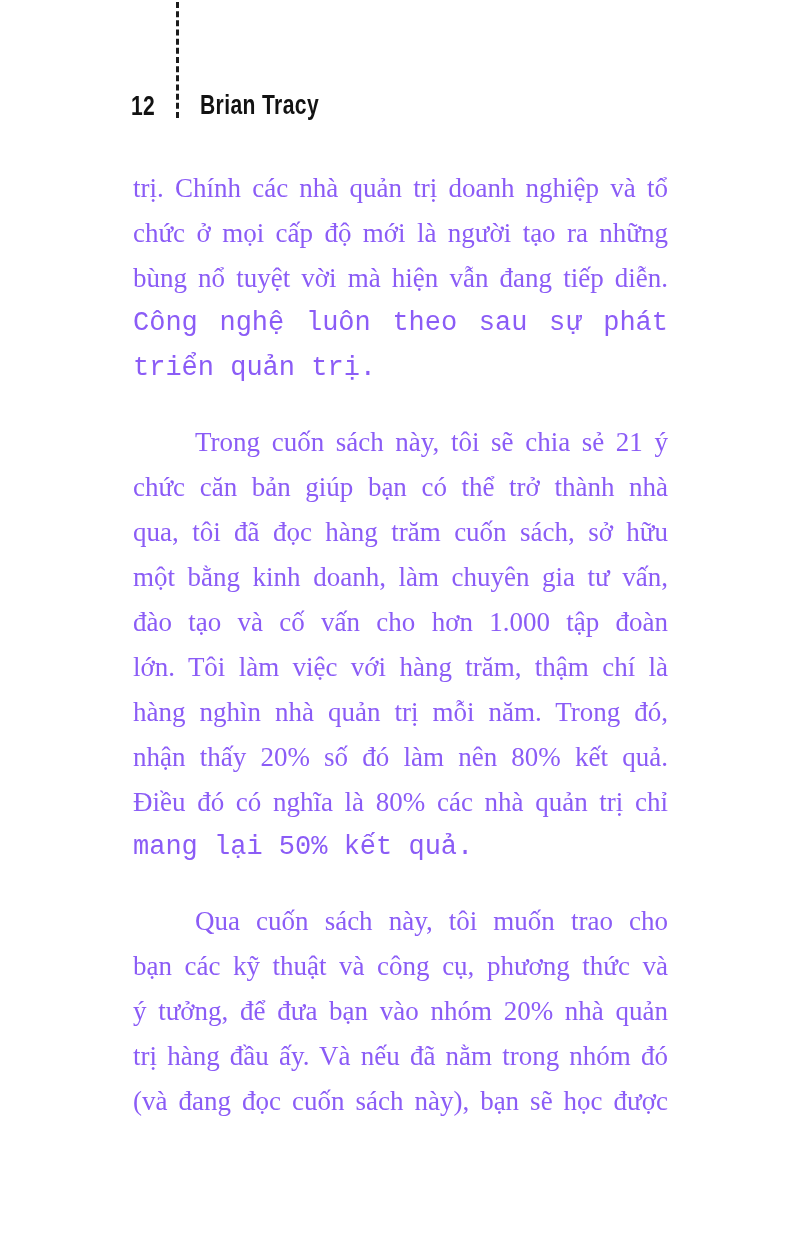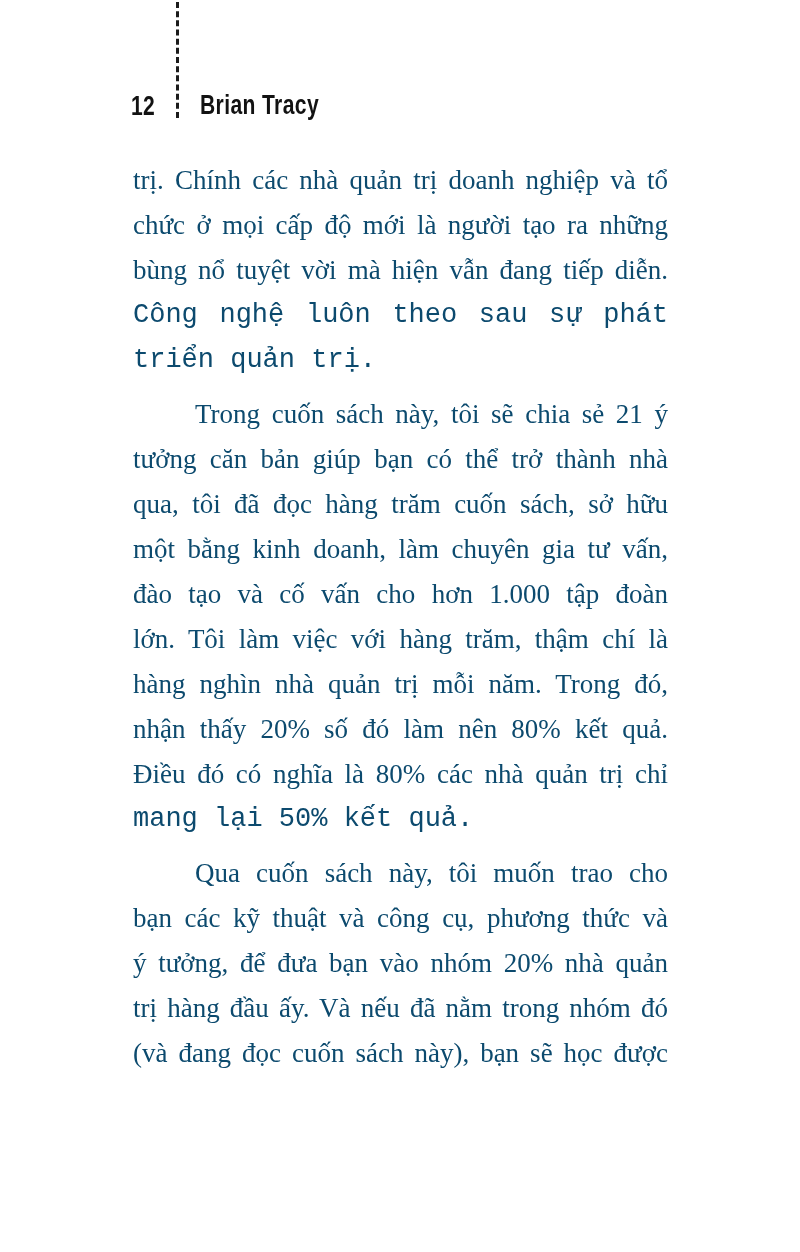--- a/index.html
+++ b/index.html
@@ -37,29 +37,29 @@
     transform-origin: 0 50%;
     letter-spacing: 0.5px;
   }
   .page-num  { left: 131px; top: 93px; }
   .author    { left: 200px; top: 92px; }
 
   
   .page-body {
     position: absolute;
     left: 133px;
-    top: 158px;
+    top: 166px;
     width: 535px;
     font-family: "Liberation Serif", serif;
     font-size: 27px;
     line-height: 45px;
-    color: #0c4a6e;
+    color: #8b5cf6;
   }
   .para { margin: 0 0 0 0; }
-  .para + .para { margin-top: 9px; }
+  .para + .para { margin-top: 29px; }
   .line {
     text-align: justify;
     text-align-last: justify;
     white-space: normal;
   }
   .line.indent { padding-left: 62px; }
   .line.last { text-align-last: left; font-family: Liberation Mono, monospace; }
 </style>
 </head>
 <body>
@@ -71,21 +71,21 @@
 
   <div class="page-body">
       <div class="para">
         <div class="line">trị. Chính các nhà quản trị doanh nghiệp và tổ</div>
         <div class="line">chức ở mọi cấp độ mới là người tạo ra những</div>
         <div class="line">bùng nổ tuyệt vời mà hiện vẫn đang tiếp diễn.</div>
         <div class="line last">Công nghệ luôn theo sau sự phát triển quản trị.</div>
       </div>
       <div class="para">
         <div class="line indent">Trong cuốn sách này, tôi sẽ chia sẻ 21 ý</div>
-        <div class="line">tưởng căn bản giúp bạn có thể trở thành nhà</div>
+        <div class="line">chức căn bản giúp bạn có thể trở thành nhà</div>
         <div class="line">qua, tôi đã đọc hàng trăm cuốn sách, sở hữu</div>
         <div class="line">một bằng kinh doanh, làm chuyên gia tư vấn,</div>
         <div class="line">đào tạo và cố vấn cho hơn 1.000 tập đoàn</div>
         <div class="line">lớn. Tôi làm việc với hàng trăm, thậm chí là</div>
         <div class="line">hàng nghìn nhà quản trị mỗi năm. Trong đó,</div>
         <div class="line">nhận thấy 20% số đó làm nên 80% kết quả.</div>
         <div class="line">Điều đó có nghĩa là 80% các nhà quản trị chỉ</div>
         <div class="line last">mang lại 50% kết quả.</div>
       </div>
       <div class="para">

